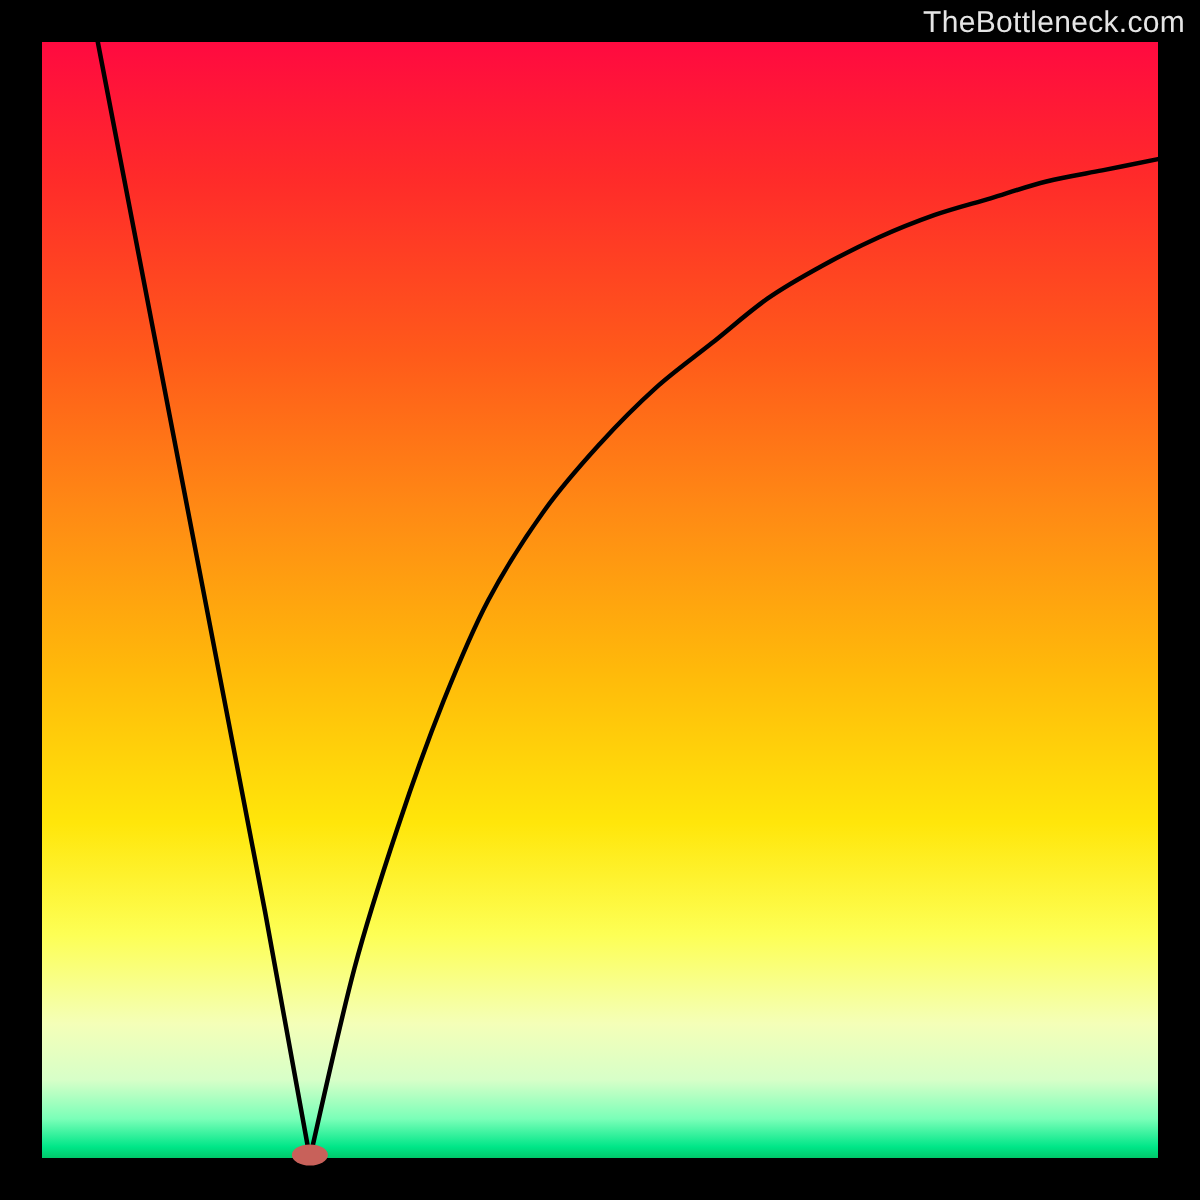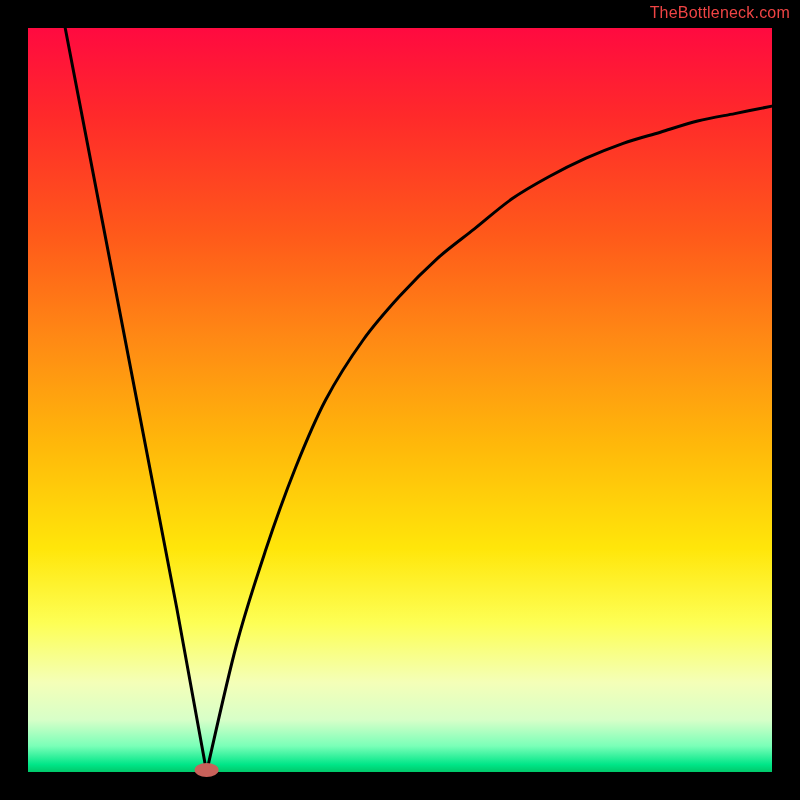--- a/index.html
+++ b/index.html
@@ -36,22 +36,22 @@
       #d7ffc8 93%,
       #7affb8 96.5%,
       #00e688 99%,
       #00c86a 100%
     );
   }
   .watermark {
     position: absolute;
     top: 4px;
     right: 10px;
-    color: #ef4444;
-    font-size: 16px;
+    color: #e5e5e5;
+    font-size: 20px;
     font-weight: 500;
     letter-spacing: 0.2px;
     user-select: none;
   }
   svg.curve {
     position: absolute;
     left: 0; top: 0;
     width: 744px;
     height: 744px;
     overflow: visible;

